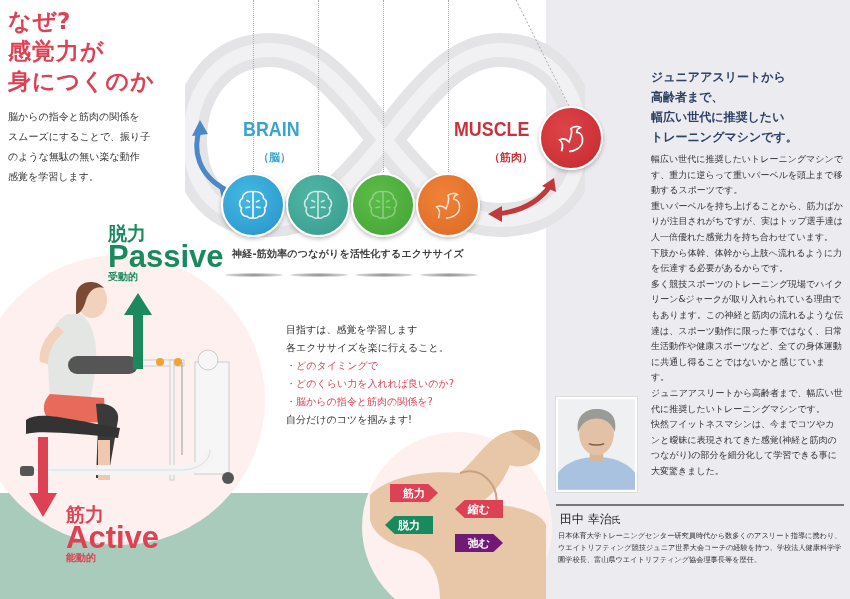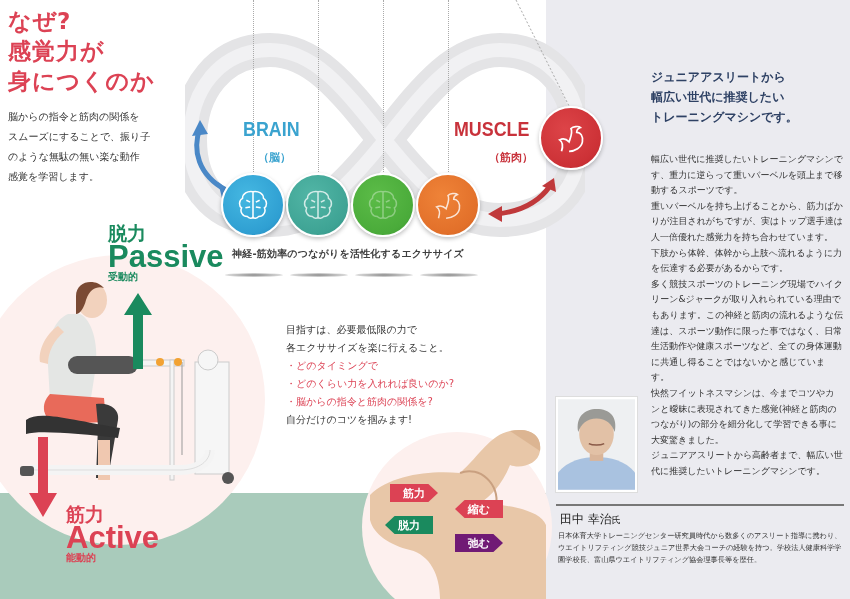--- a/index.html
+++ b/index.html
@@ -192,50 +192,51 @@
 <svg id="arrow-down" class="abs" viewBox="0 0 28 80">
   <polygon points="9,0 19,0 19,56 28,56 14,80 0,56 9,56" fill="#dc4254"></polygon>
 </svg>
 <div id="active-block" class="abs">
   <div id="active-jp">筋力</div>
   <div id="active-en">Active</div>
   <div id="active-sub">能動的</div>
 </div>
 
 <div id="goal-text" class="abs">
-  <div>目指すは、必要最低限の力で</div>
+  <div>目指すは、感覚を学習します</div>
   <div>各エクササイズを楽に行えること。</div>
   <div class="red">・どのタイミングで</div>
   <div class="red">・どのくらい力を入れれば良いのか?</div>
   <div class="red">・脳からの指令と筋肉の関係を?</div>
   <div>自分だけのコツを掴みます!</div>
 </div>
 
 <svg id="arm" class="abs" viewBox="0 0 176 174">
   <path d="M0,70 C20,50 60,45 90,48 C110,30 120,10 140,6 C160,2 172,10 170,26 C168,40 150,44 140,40 C132,60 120,72 110,78 C140,80 170,85 176,100 L176,174 L70,174 C70,150 60,130 40,125 C20,120 4,110 0,95 Z" fill="#e8c7a8"></path>
   <path d="M90,48 C110,40 130,60 126,80" fill="none" stroke="#c9a080" stroke-width="2"></path>
   <path d="M140,6 C160,2 172,10 170,26" fill="#dcb592"></path>
 </svg>
 <div class="arm-tag" style="left:390px; top:484px; width:48px; height:18px; background:#dc4254; clip-path: polygon(0 0, 80% 0, 100% 50%, 80% 100%, 0 100%);">筋力</div>
 <div class="arm-tag" style="left:455px; top:500px; width:48px; height:18px; background:#dc4254; clip-path: polygon(20% 0, 100% 0, 100% 100%, 20% 100%, 0 50%);">縮む</div>
 <div class="arm-tag" style="left:385px; top:516px; width:48px; height:18px; background:#1a8a5e; clip-path: polygon(20% 0, 100% 0, 100% 100%, 20% 100%, 0 50%);">脱力</div>
 <div class="arm-tag" style="left:455px; top:534px; width:48px; height:18px; background:#701a75; clip-path: polygon(0 0, 80% 0, 100% 50%, 80% 100%, 0 100%);">弛む</div>
 
 <div id="right-heading" class="abs">
   <span>ジュニアアスリートから</span>
+  <span>高齢者まで、</span>
   <span>幅広い世代に推奨したい</span>
   <span>トレーニングマシンです。</span>
 </div>
 <div id="right-body" class="abs">
   <p>幅広い世代に推奨したいトレーニングマシンです、重力に逆らって重いバーベルを頭上まで移動するスポーツです。</p>
   <p>重いバーベルを持ち上げることから、筋力ばかりが注目されがちですが、実はトップ選手達は人一倍優れた感覚力を持ち合わせています。</p>
   <p>下肢から体幹、体幹から上肢へ流れるように力を伝達する必要があるからです。</p>
   <p>多く競技スポーツのトレーニング現場でハイクリーン&amp;ジャークが取り入れられている理由でもあります。この神経と筋肉の流れるような伝達は、スポーツ動作に限った事ではなく、日常生活動作や健康スポーツなど、全ての身体運動に共通し得ることではないかと感じています。</p>
+  <p>ジュニアアスリートから高齢者まで、幅広い世代に推奨したいトレーニングマシンです。</p>
   <p>快然フイットネスマシンは、今までコツやカンと曖昧に表現されてきた感覚(神経と筋肉のつながり)の部分を細分化して学習できる事に大変驚きました。</p>
-  <p>ジュニアアスリートから高齢者まで、幅広い世代に推奨したいトレーニングマシンです。</p>
 </div>
 
 <div id="photo" class="abs">
   <svg viewBox="0 0 80 94" width="77" height="91">
     <rect width="80" height="94" fill="#eef0f2"></rect>
     <path d="M0,94 L0,76 C10,64 26,60 40,60 C54,60 70,64 80,76 L80,94 Z" fill="#a9c2e0"></path>
     <rect x="33" y="50" width="14" height="14" fill="#d9b59a"></rect>
     <ellipse cx="40" cy="36" rx="18" ry="22" fill="#e2c1a6"></ellipse>
     <path d="M21,34 C18,18 28,10 40,10 C54,10 62,18 59,34 C56,26 50,20 40,20 C30,20 24,26 21,34 Z" fill="#9a9a96"></path>
     <path d="M32,46 C36,48 44,48 48,46" stroke="#8a5a48" stroke-width="1.5" fill="none"></path>

